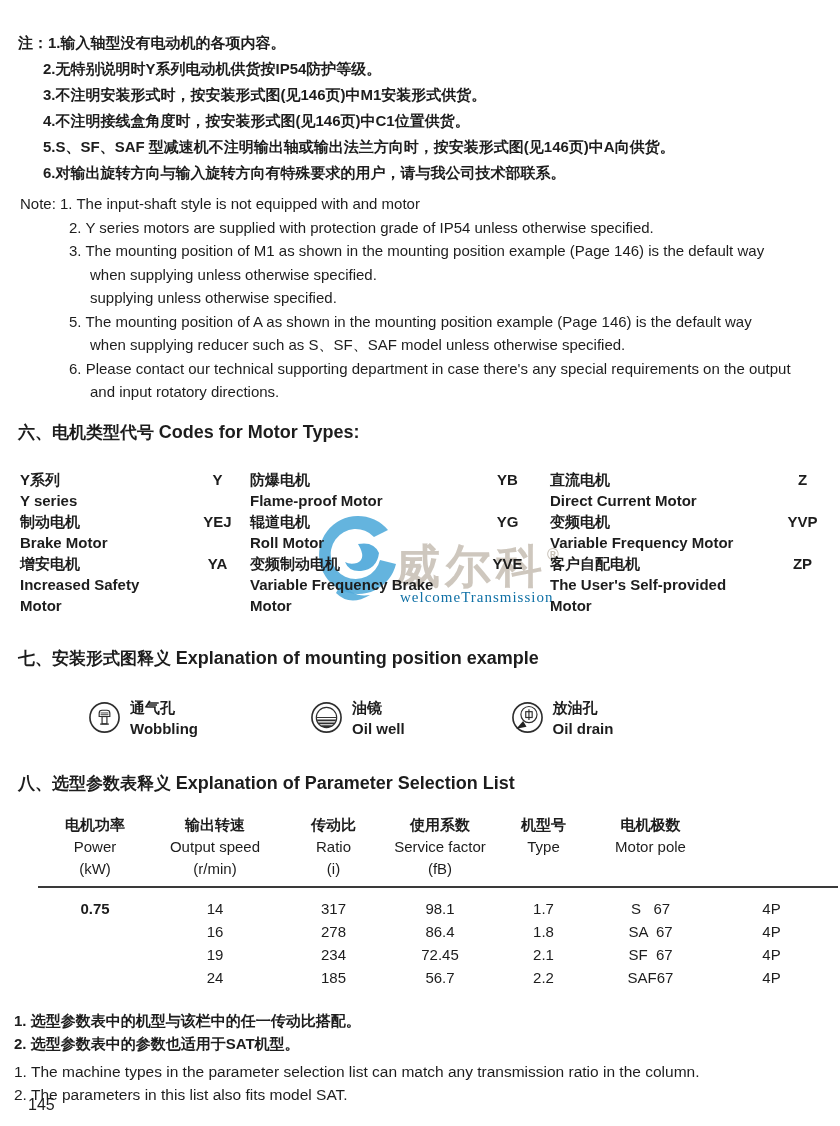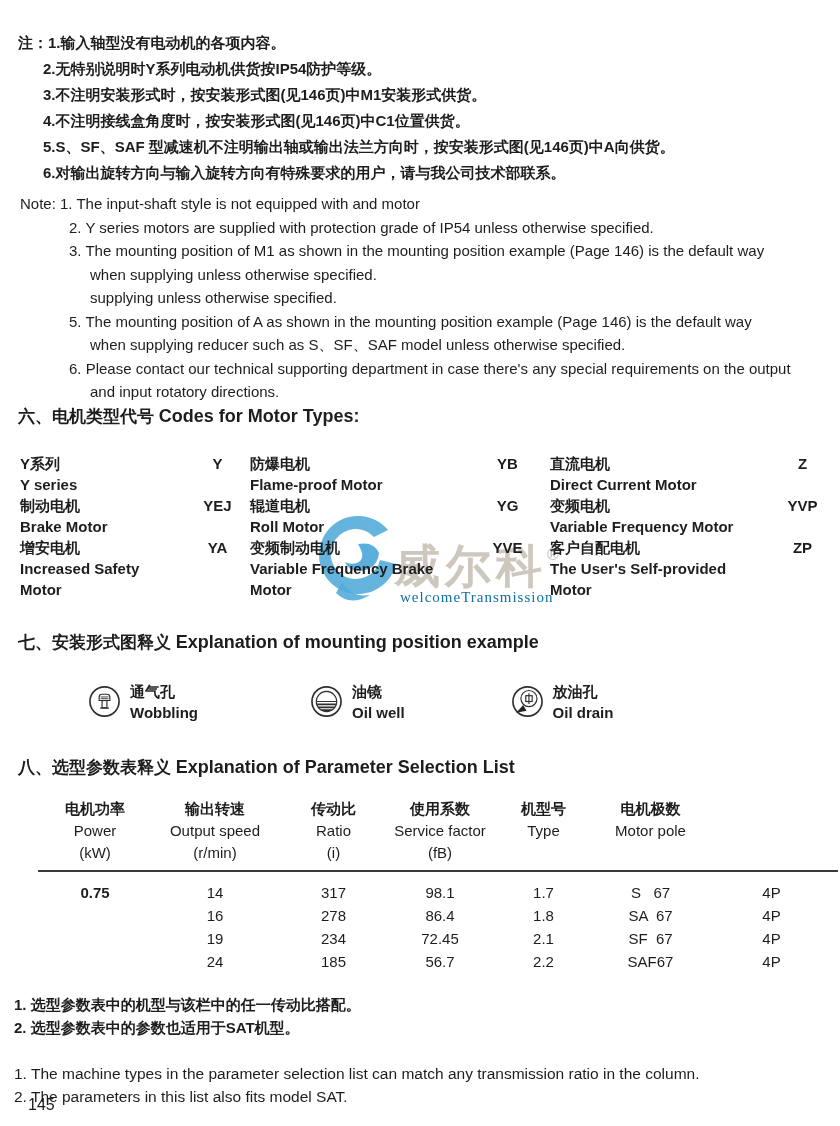--- a/index.html
+++ b/index.html
@@ -22,21 +22,21 @@
   .ncn-line.first{padding-left:0;}
 
   
   .notes-en{padding-left:20px;margin-top:6px;font-size:15px;line-height:23.5px;}
   .nen-line.item{padding-left:49px;}
   .nen-line.cont{padding-left:70px;}
 
   
   h2.sec-title{margin:0;padding:0 0 0 18px;font-size:17px;font-weight:bold;line-height:24px;}
   h2.sec-title .h-en{font-size:18px;}
-  .sec6 h2{}
+  .sec6 h2{margin-top:16px;}
   .sec7 h2{margin-top:30px;}
   .sec8 h2{margin-top:32px;}
 
   
   .mt-grid{margin:24px 0 0 20px;display:grid;grid-template-columns:165px 65px 215px 85px 215px 75px;
            font-size:15px;line-height:21px;font-weight:bold;}
   .mt-name{text-align:left;}
   .mt-code{text-align:center;}
 
   
@@ -57,21 +57,21 @@
   .pt-body{padding-top:9px;}
   .pt-row{display:grid;grid-template-columns:114px 126px 111px 102px 105px 109px 133px;
           text-align:center;font-size:15px;line-height:23px;}
   .pt-c{white-space:pre;}
   .pt-row .pt-c:first-child{font-weight:bold;}
 
   
   .foot-notes{margin-top:20px;padding-left:14px;}
   .fn-cn{font-size:15px;line-height:23px;font-weight:bold;}
   .fn-en{font-size:15.5px;line-height:23px;}
-  .fn-en.firsten{margin-top:23px;}
+  .fn-en.firsten{margin-top:5px;}
 
   .page-number{position:absolute;left:28px;bottom:12px;font-size:16px;z-index:1;}
 
   .icon-stroke{stroke:#2e2e2e;fill:none;}
 </style>
 </head>
 <body>
 
 <div class="watermark">
   <svg class="wm-logo" width="86" height="96" viewBox="0 0 86 96">

